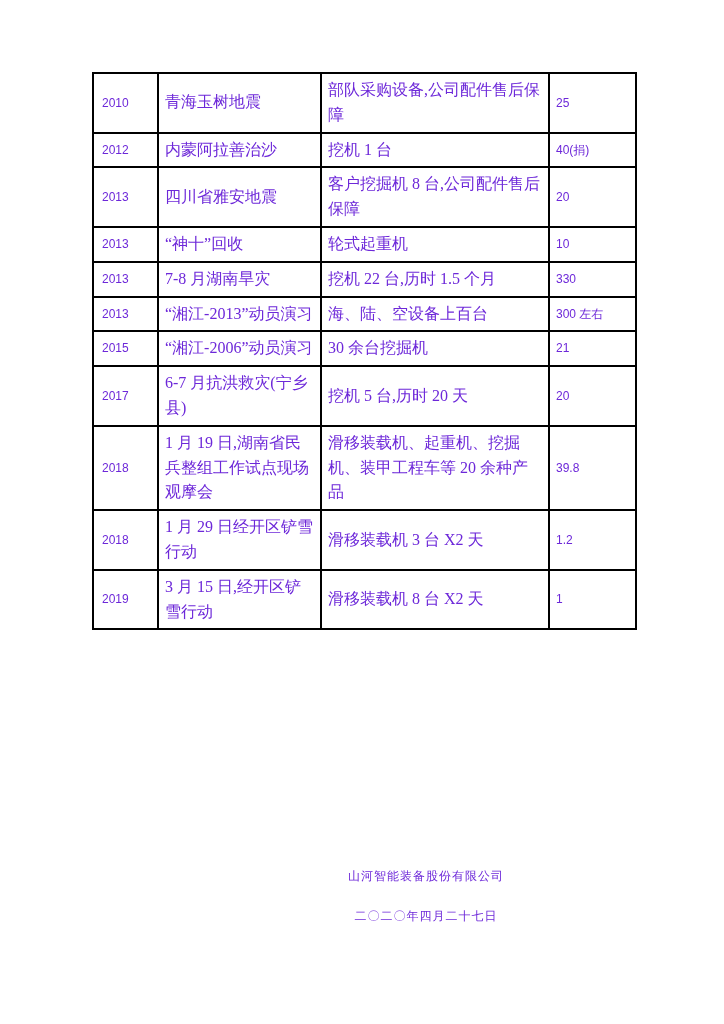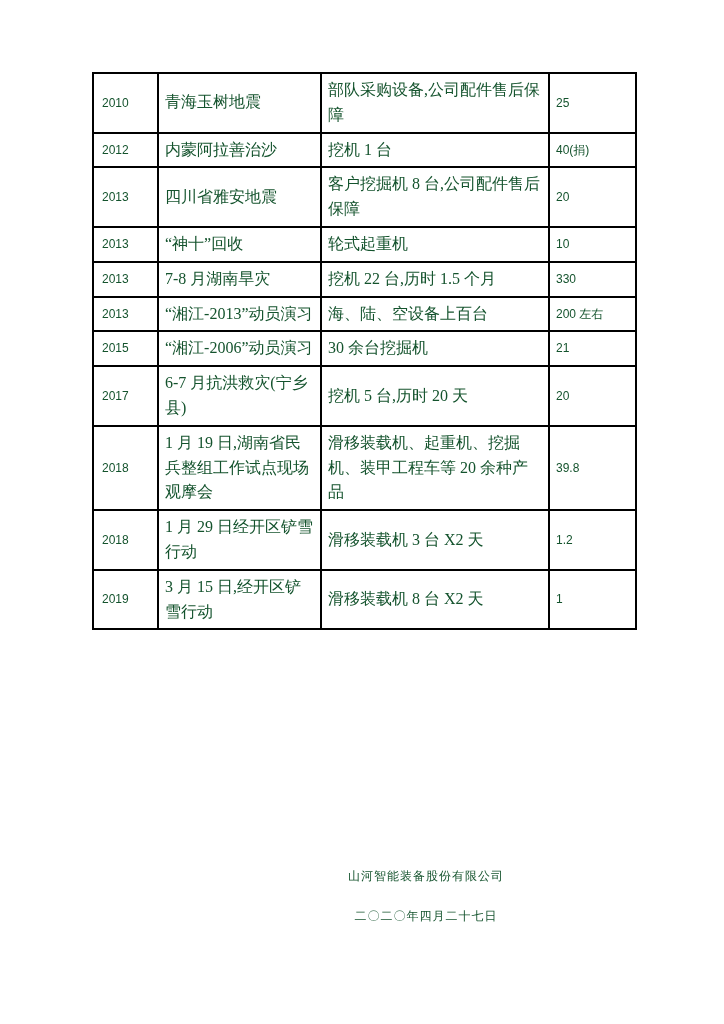--- a/index.html
+++ b/index.html
@@ -3,21 +3,21 @@
 <meta charset="utf-8">
 <style>
   * { margin: 0; padding: 0; box-sizing: border-box; }
   html, body { background: #e8e8e8; }
   .page {
     position: relative;
     width: 724px;
     height: 1024px;
     background: #ffffff;
     font-family: "Liberation Serif", "DejaVu Serif", serif;
-    color: #14532d;
+    color: #6d28d9;
     margin: 0 auto;
     overflow: hidden;
   }
   .donation-table {
     position: absolute;
     left: 92px;
     top: 72px;
     width: 543px;
     border-collapse: collapse;
     table-layout: fixed;
@@ -100,21 +100,21 @@
       <tr>
         <td class="year">2013</td>
         <td>7-8 月湖南旱灾</td>
         <td>挖机 22 台,历时 1.5 个月</td>
         <td class="amt">330</td>
       </tr>
       <tr>
         <td class="year">2013</td>
         <td>“湘江-2013”动员演习</td>
         <td>海、陆、空设备上百台</td>
-        <td class="amt">200 左右</td>
+        <td class="amt">300 左右</td>
       </tr>
       <tr>
         <td class="year">2015</td>
         <td>“湘江-2006”动员演习</td>
         <td>30 余台挖掘机</td>
         <td class="amt">21</td>
       </tr>
       <tr>
         <td class="year">2017</td>
         <td>6-7 月抗洪救灾(宁乡县)</td>

